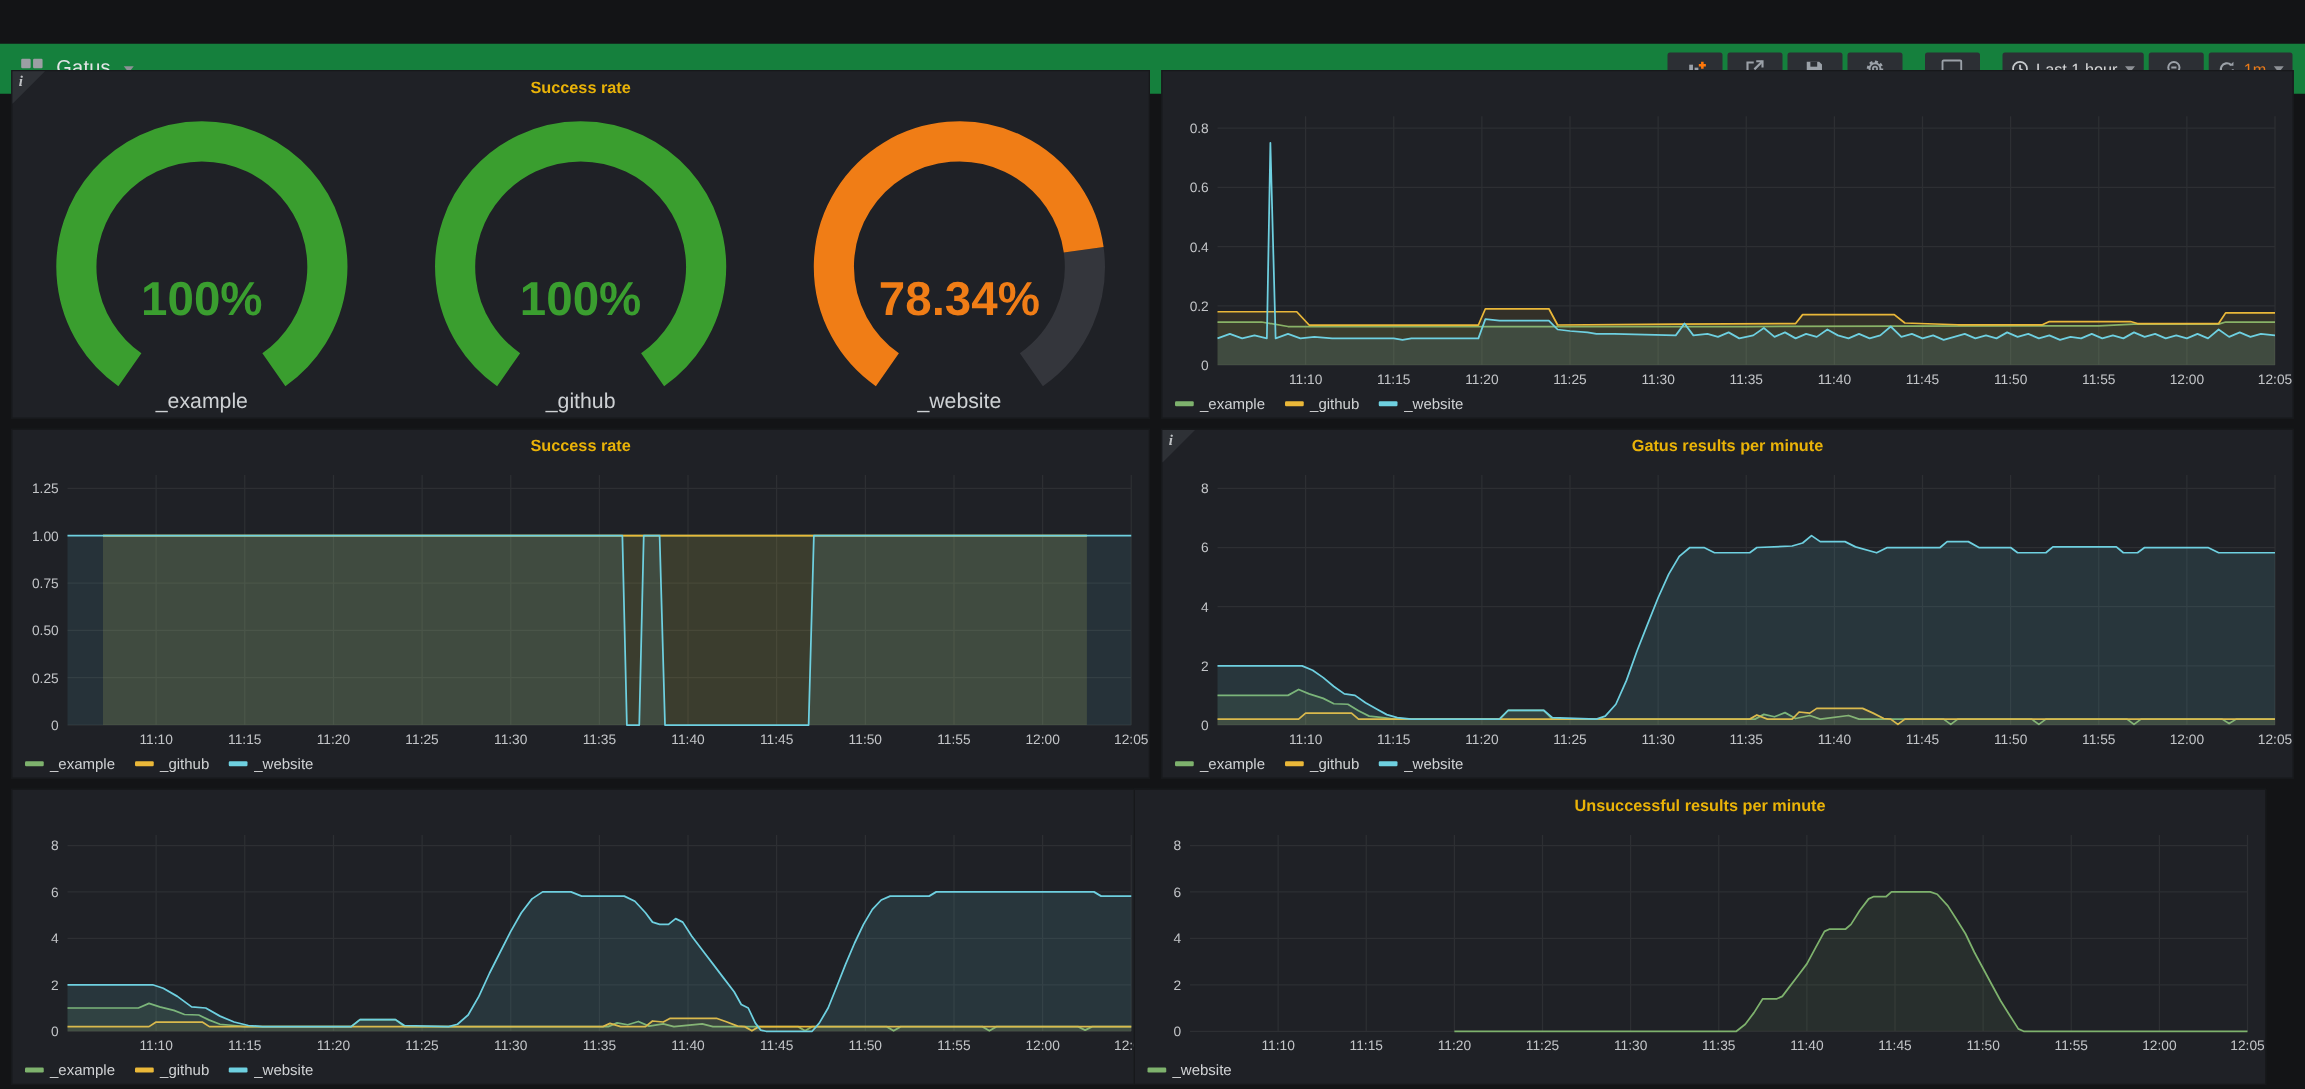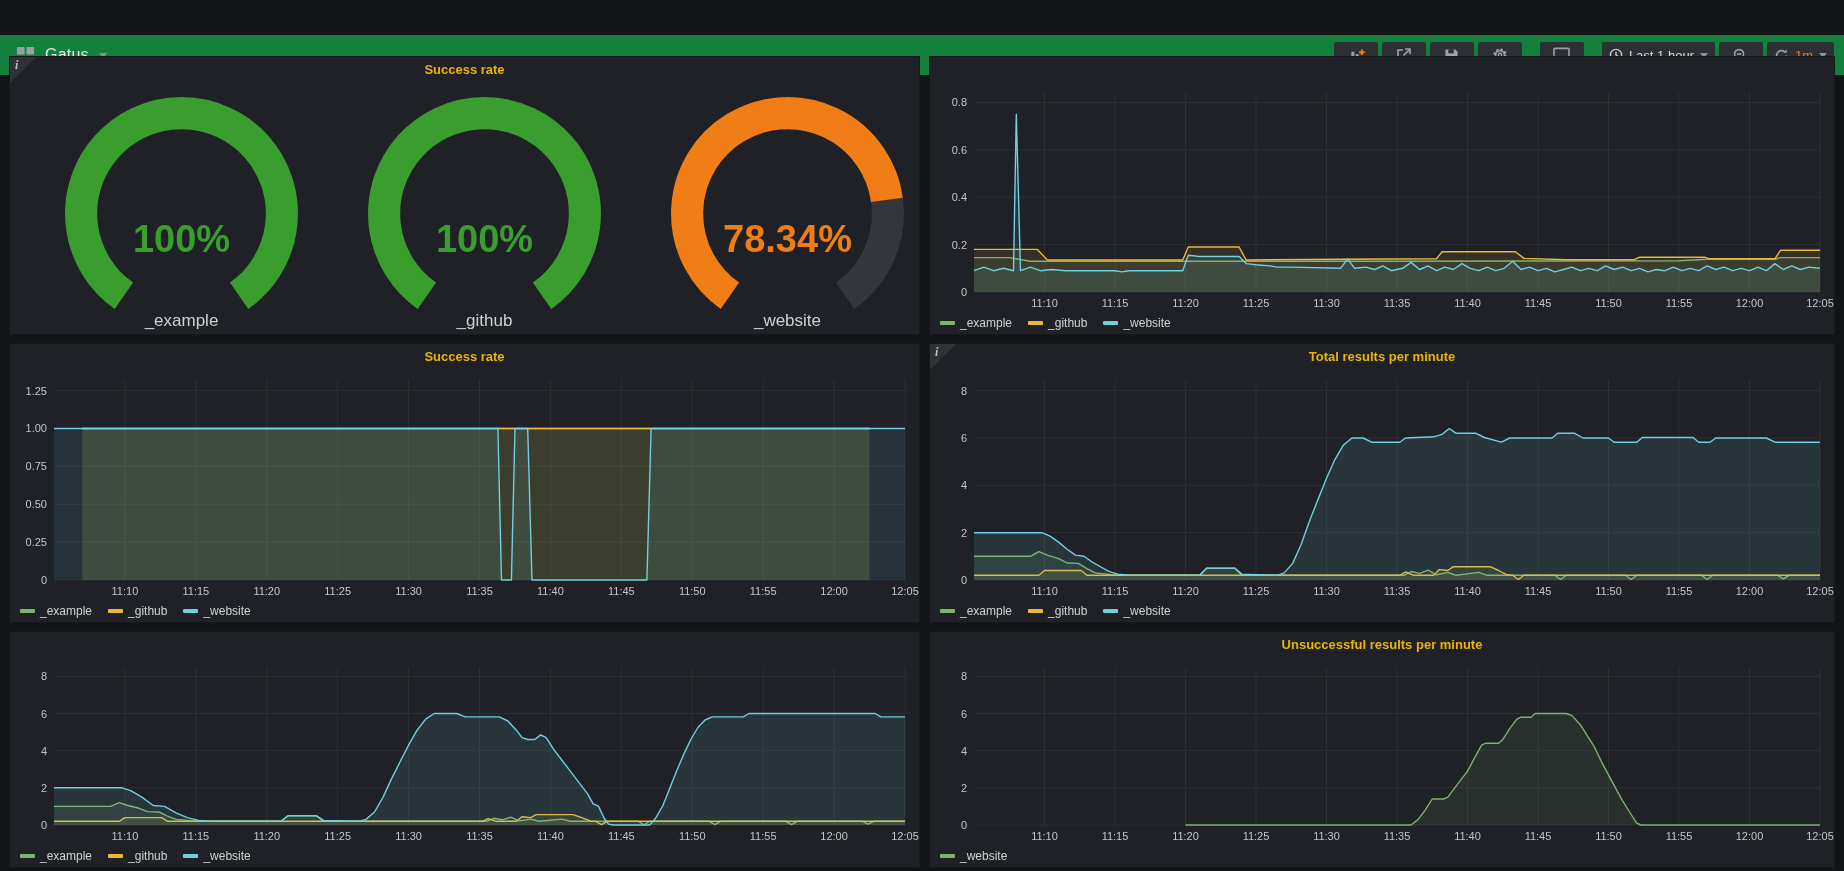--- a/index.html
+++ b/index.html
@@ -14,21 +14,21 @@
   .nav-right{display:flex;align-items:center;gap:4px;}
   .tbtn{height:27px;min-width:30px;background:#2c2f34;border-radius:2px;display:flex;align-items:center;
     justify-content:center;gap:6px;padding:0 7px;cursor:pointer;color:#d8d9da;font-size:13px;}
   .grp-gap{width:10px;}
   .orange-text{color:#eb7b18;font-weight:normal;font-size:13px;}
   
   .panel{position:absolute;background:#1f2126;border:1px solid #17181b;box-sizing:border-box;}
   .panel-title{height:26px;line-height:26px;text-align:center;color:#eab308;font-size:13px;
     font-weight:bold;cursor:pointer;white-space:nowrap;overflow:hidden;}
   .chart{position:absolute;left:0;right:0;top:26px;bottom:22px;}
-  .chart.no-legend{bottom:0;margin-left:20px;}
+  .chart.no-legend{bottom:0;}
   .legend{position:absolute;left:10px;right:4px;bottom:0;height:22px;display:flex;align-items:center;gap:16px;}
   .legend-item{display:flex;align-items:center;gap:5px;cursor:pointer;}
   .legend-dash{width:15px;height:4px;border-radius:1px;display:inline-block;}
   .legend-label{font-size:12px;color:#d0d2d4;}
   svg text{font-family:"Liberation Sans","DejaVu Sans",sans-serif;}
   
   .info-corner{position:absolute;top:0;left:0;width:0;height:0;z-index:3;cursor:pointer;
     border-top:26px solid #2e3136;border-right:26px solid transparent;}
   .info-corner span{position:absolute;top:-25px;left:5px;font:italic bold 12px "Liberation Serif",serif;color:#bfc2c5;}
 </style>
@@ -267,21 +267,21 @@
         <span class="legend-dash" style="background: rgb(110, 208, 224);"></span>
         <span class="legend-label">_website</span>
       </span>
     </div>
 </div>
 
 <div class="panel" style="left:929px;top:343px;width:906px;height:280px;">
   <div class="info-corner">
       <span>i</span>
     </div>
-  <div class="panel-title">Total results per minute</div>
+  <div class="panel-title">Gatus results per minute</div>
   <div class="chart"><svg width="904" height="230">
         <line x1="114.5" y1="10" x2="114.5" y2="210" stroke="#2d2f33"></line>
         <text x="114.5" y="225" text-anchor="middle" font-size="11" fill="#c3c5c8">11:10</text>
         <line x1="185.0" y1="10" x2="185.0" y2="210" stroke="#2d2f33"></line>
         <text x="185" y="225" text-anchor="middle" font-size="11" fill="#c3c5c8">11:15</text>
         <line x1="255.5" y1="10" x2="255.5" y2="210" stroke="#2d2f33"></line>
         <text x="255.5" y="225" text-anchor="middle" font-size="11" fill="#c3c5c8">11:20</text>
         <line x1="326.0" y1="10" x2="326.0" y2="210" stroke="#2d2f33"></line>
         <text x="326" y="225" text-anchor="middle" font-size="11" fill="#c3c5c8">11:25</text>
         <line x1="396.5" y1="10" x2="396.5" y2="210" stroke="#2d2f33"></line>
@@ -385,21 +385,21 @@
         <span class="legend-dash" style="background: rgb(234, 184, 57);"></span>
         <span class="legend-label">_github</span>
       </span>
       <span class="legend-item">
         <span class="legend-dash" style="background: rgb(110, 208, 224);"></span>
         <span class="legend-label">_website</span>
       </span>
     </div>
 </div>
 
-<div class="panel" style="left:929px;top:631px;width:906px;height:237px;">
+<div class="panel" style="left:907px;top:631px;width:906px;height:237px;">
   <div class="panel-title">Unsuccessful results per minute</div>
   <div class="chart"><svg width="904" height="187">
         <line x1="114.5" y1="10" x2="114.5" y2="167" stroke="#2d2f33"></line>
         <text x="114.5" y="182" text-anchor="middle" font-size="11" fill="#c3c5c8">11:10</text>
         <line x1="185.0" y1="10" x2="185.0" y2="167" stroke="#2d2f33"></line>
         <text x="185" y="182" text-anchor="middle" font-size="11" fill="#c3c5c8">11:15</text>
         <line x1="255.5" y1="10" x2="255.5" y2="167" stroke="#2d2f33"></line>
         <text x="255.5" y="182" text-anchor="middle" font-size="11" fill="#c3c5c8">11:20</text>
         <line x1="326.0" y1="10" x2="326.0" y2="167" stroke="#2d2f33"></line>
         <text x="326" y="182" text-anchor="middle" font-size="11" fill="#c3c5c8">11:25</text>

